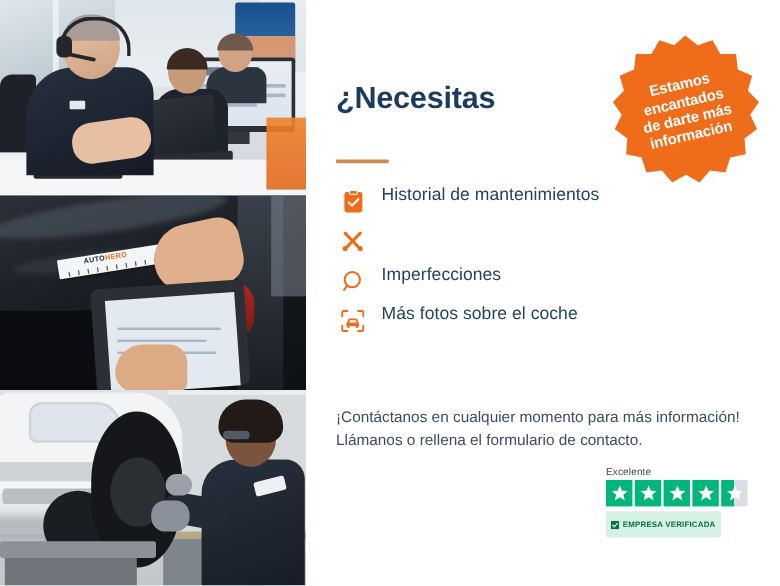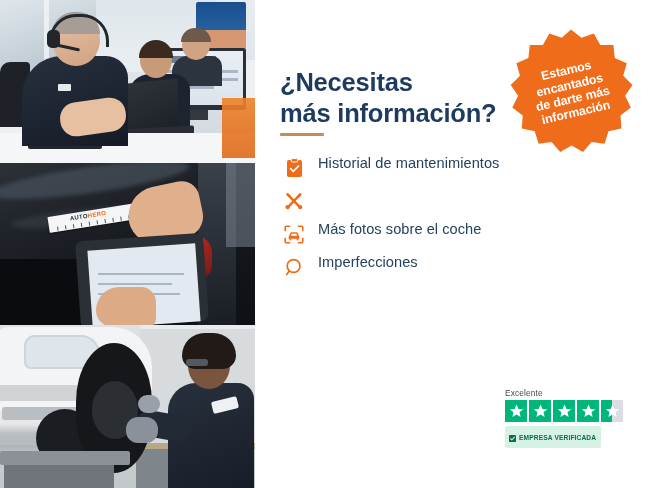--- a/index.html
+++ b/index.html
@@ -257,21 +257,20 @@
         <div class="mhair"></div>
         <div class="mglass"></div>
       <div class="mtag"></div>
     </div>
   </div>
 
   <div class="content">
 
     <h1 class="headline">
       <span>¿Necesitas</span><br>
-      <span>más información?</span>
     </h1>
     <div class="hr-accent"></div>
 
     <div class="badge">
       <svg viewBox="0 0 126 126">
         <path fill="#ef6c1a" d="M63 1.5 73.4 9.8 85.8 5.6 92.3 16.9 105.4 16.9 106.8 30 118.8 35.2 115.2 47.7 124.5 56.9 117.1 67.7 122.9 79.4 112.5 87.4 113.4 100.5 100.5 103.2 96.6 115.7 83.6 114.1 75 124.1 63.6 117.6 52.2 124.1 43.6 114.1 30.6 115.7 26.7 103.2 13.8 100.5 14.7 87.4 4.3 79.4 10.1 67.7 2.7 56.9 12 47.7 8.4 35.2 20.4 30 21.8 16.9 34.9 16.9 41.4 5.6 53.8 9.8Z"></path>
       </svg>
       <div class="inner">
         <span class="headset">
           <svg width="20" height="17" viewBox="0 0 20 17">
@@ -310,43 +309,47 @@
             <path d="M2.4 2.2l3.2 1 .5 2.6-2.6-.5z" fill="#ef6c1a"></path>
             <path d="M17.4 2.2l-3.2 1-.5 2.6 2.6-.5z" fill="#ef6c1a"></path>
             <circle cx="16.2" cy="16.2" r="2.1" fill="#ef6c1a"></circle>
             <circle cx="3.6" cy="16.2" r="2.1" fill="#ef6c1a"></circle>
           </svg>
         </span>
       </div>
 
       <div class="feat">
         <span class="ico">
+          <svg width="19" height="19" viewBox="0 0 19 19">
+            <circle cx="8.6" cy="8" r="6.4" fill="none" stroke="#ef6c1a" stroke-width="1.7"></circle>
+            <path d="M4.2 13.1L1.7 16.6" stroke="#ef6c1a" stroke-width="1.7" stroke-linecap="round"></path>
+          </svg>
+        </span>
+        <span class="lbl">Imperfecciones</span>
+      </div>
+
+      <div class="feat">
+        <span class="ico">
           <svg width="20" height="19" viewBox="0 0 20 19">
             <path d="M1.2 5.6V2.4a1.2 1.2 0 0 1 1.2-1.2h3.2M18.8 5.6V2.4a1.2 1.2 0 0 0-1.2-1.2h-3.2M1.2 13.4v3.2a1.2 1.2 0 0 0 1.2 1.2h3.2M18.8 13.4v3.2a1.2 1.2 0 0 1-1.2 1.2h-3.2" fill="none" stroke="#ef6c1a" stroke-width="1.6" stroke-linecap="round"></path>
             <path d="M4.6 11.6h10.8v2.2H4.6z" fill="#ef6c1a"></path>
             <path d="M5.6 11.6l1.5-3.5h5.8l1.5 3.5z" fill="none" stroke="#ef6c1a" stroke-width="1.5" stroke-linejoin="round"></path>
             <circle cx="6.4" cy="14.4" r="1" fill="#ef6c1a"></circle>
             <circle cx="13.6" cy="14.4" r="1" fill="#ef6c1a"></circle>
           </svg>
         </span>
         <span class="lbl">Más fotos sobre el coche</span>
       </div>
 
-      <div class="feat">
-        <span class="ico">
-          <svg width="19" height="19" viewBox="0 0 19 19">
-            <circle cx="8.6" cy="8" r="6.4" fill="none" stroke="#ef6c1a" stroke-width="1.7"></circle>
-            <path d="M4.2 13.1L1.7 16.6" stroke="#ef6c1a" stroke-width="1.7" stroke-linecap="round"></path>
-          </svg>
-        </span>
-        <span class="lbl">Imperfecciones</span>
-      </div>
-
-    </div>
-
+    </div>
+
+    <p class="blurb">
+      <span>¡Contáctanos en cualquier momento para más información!</span><br>
+      <span>Llámanos o rellena el formulario de contacto.</span>
+    </p>
 
     <div class="tp">
       <div class="tp-right">
         <div class="tp-excel">Excelente</div>
         <div class="stars">
           <span class="star">
             <svg width="15" height="14" viewBox="0 0 15 14">
                 <path fill="#fff" d="M7.5 0.5l1.9 4.4 4.8.3-3.7 3.1 1.2 4.7-4.2-2.6-4.2 2.6 1.2-4.7L0.8 5.2l4.8-.3z"></path>
               </svg>
           </span>

